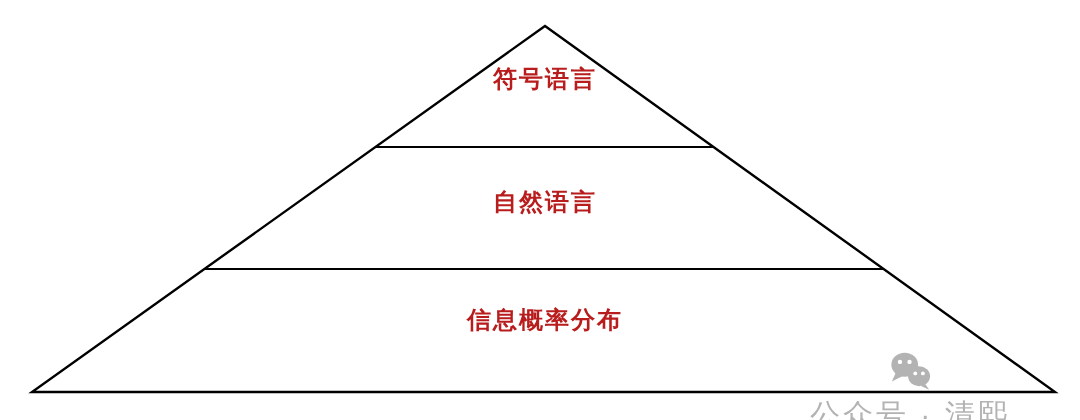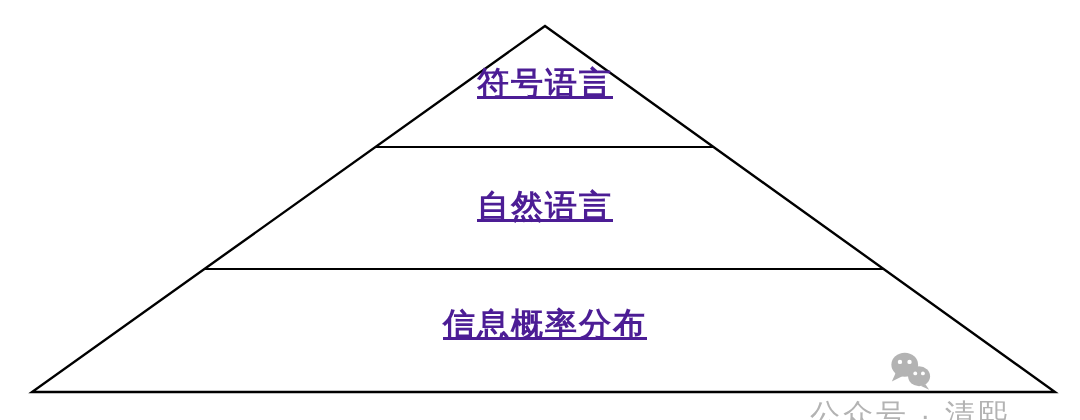--- a/index.html
+++ b/index.html
@@ -23,26 +23,25 @@
     height: 420px;
     z-index: 2;
     pointer-events: none;
   }
   .tier-label {
     position: absolute;
     transform: translateX(-50%);
     left: 545px;
     z-index: 3;
     font-weight: 700;
-    font-size: 32px;
+    font-size: 24px;
     line-height: 1;
-    color: #4c1d95;
+    color: #b91c1c;
     letter-spacing: 2px;
     white-space: nowrap;
-    text-decoration: underline;
   }
   .tier-label.t1 { top: 67px; }
   .tier-label.t2 { top: 190px; }
   .tier-label.t3 { top: 308px; }
   .watermark {
     position: absolute;
     left: 810px;
     top: 351px;
     z-index: 1;
     display: flex;

